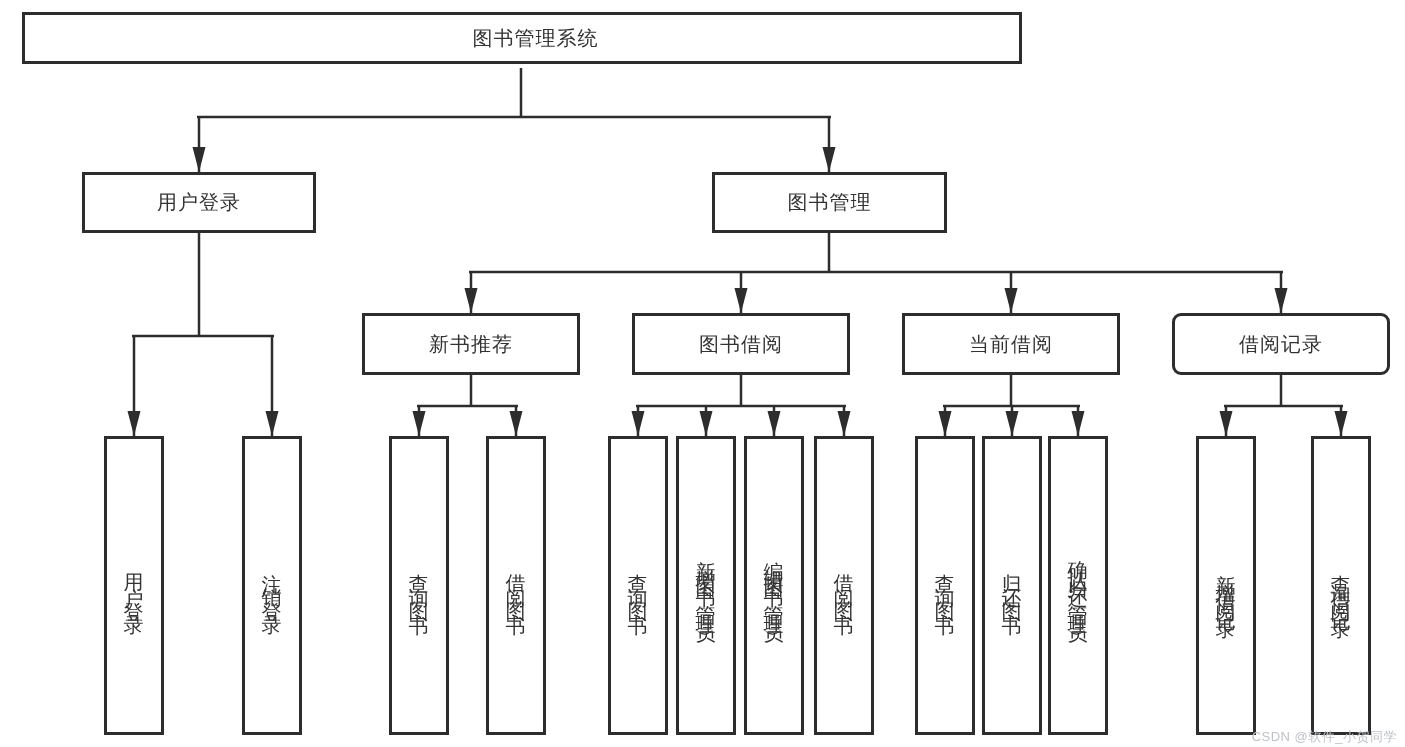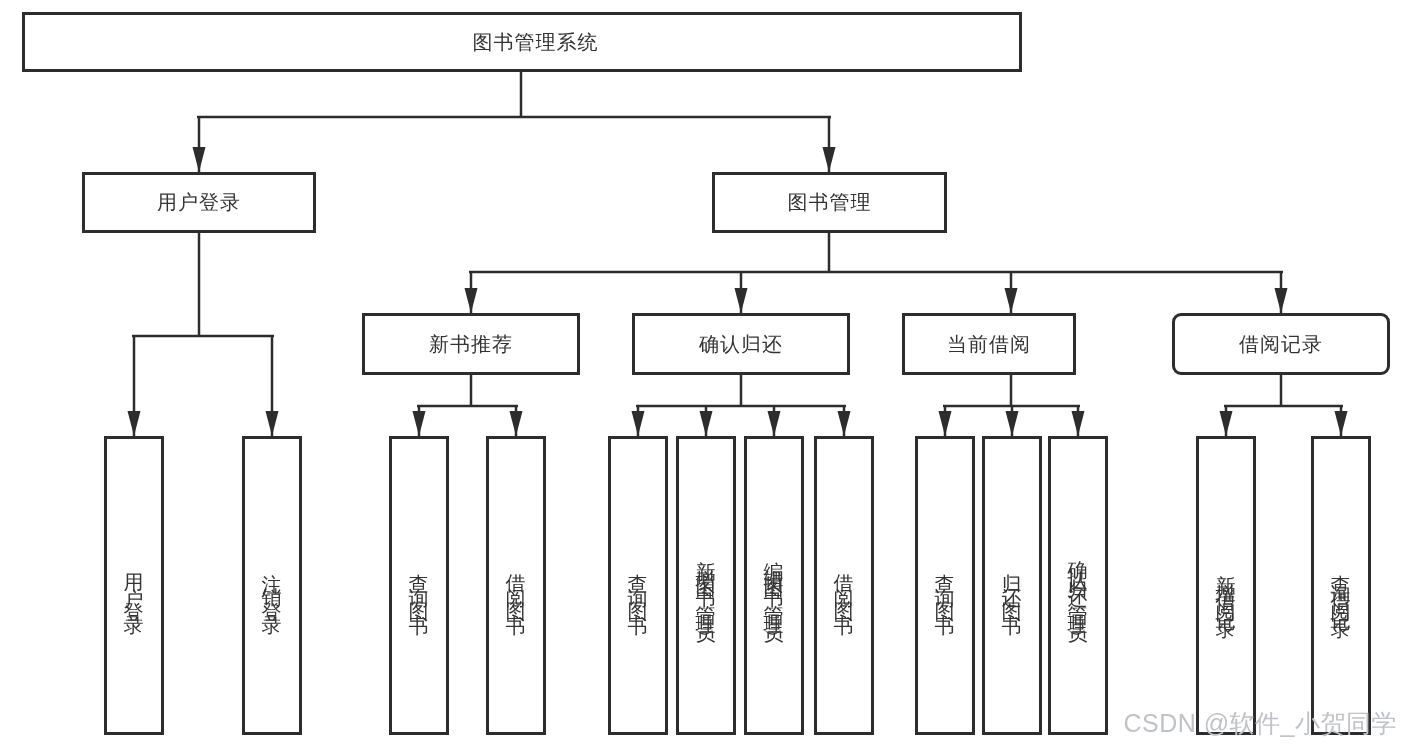--- a/index.html
+++ b/index.html
@@ -31,22 +31,22 @@
   }
   .node.h span { letter-spacing: 1px; white-space: nowrap; }
   .node.v {
     writing-mode: vertical-lr;
     text-orientation: mixed;
   }
   .node.v span { line-height: 1; }
   .watermark {
     position: absolute;
     right: 8px;
-    bottom: 7px;
-    font-size: 25px;
+    bottom: 1px;
+    font-size: 13px;
     color: #bfc2c6;
     letter-spacing: 0.5px;
     z-index: 3;
     white-space: nowrap;
   }
 </style>
 </head>
 <body>
 
 <div class="canvas">
@@ -87,38 +87,38 @@
       <line x1="945" y1="406" x2="945" y2="436" marker-end="url(#arr)"></line>
       <line x1="1012" y1="406" x2="1012" y2="436" marker-end="url(#arr)"></line>
       <line x1="1078" y1="406" x2="1078" y2="436" marker-end="url(#arr)"></line>
 
       <path d="M1281,375 V406 M1224,406 H1343"></path>
       <line x1="1226" y1="406" x2="1226" y2="436" marker-end="url(#arr)"></line>
       <line x1="1341" y1="406" x2="1341" y2="436" marker-end="url(#arr)"></line>
     </g>
   </svg>
 
-  <div class="node h" style="left:22px; top:12px; width:1000px; height:60px;padding-left:27px;">
+  <div class="node h" style="left:22px; top:12px; width:1000px; height:52px;padding-left:27px;">
     <span>图书管理系统</span>
   </div>
 
   <div class="node h" style="left:82px; top:172px; width:234px; height:61px;">
     <span>用户登录</span>
   </div>
   <div class="node h" style="left:362px; top:313px; width:218px; height:62px;">
     <span>新书推荐</span>
   </div>
 
   <div class="node h" style="left:712px; top:172px; width:235px; height:61px;">
     <span>图书管理</span>
   </div>
   <div class="node h" style="left:632px; top:313px; width:218px; height:62px;">
-    <span>确认归还</span>
+    <span>图书借阅</span>
   </div>
-  <div class="node h" style="left:902px; top:313px; width:174px; height:62px;">
+  <div class="node h" style="left:902px; top:313px; width:218px; height:62px;">
     <span>当前借阅</span>
   </div>
   <div class="node h" style="left:1172px; top:313px; width:218px; height:62px;border-radius:9px;">
     <span>借阅记录</span>
   </div>
 
   <div class="node v" style="left:104px; top:436px; width:60px; height:299px;">
     <span style="letter-spacing: 14px;">用户登录</span>
   </div>
   <div class="node v" style="left:242px; top:436px; width:60px; height:299px;">

